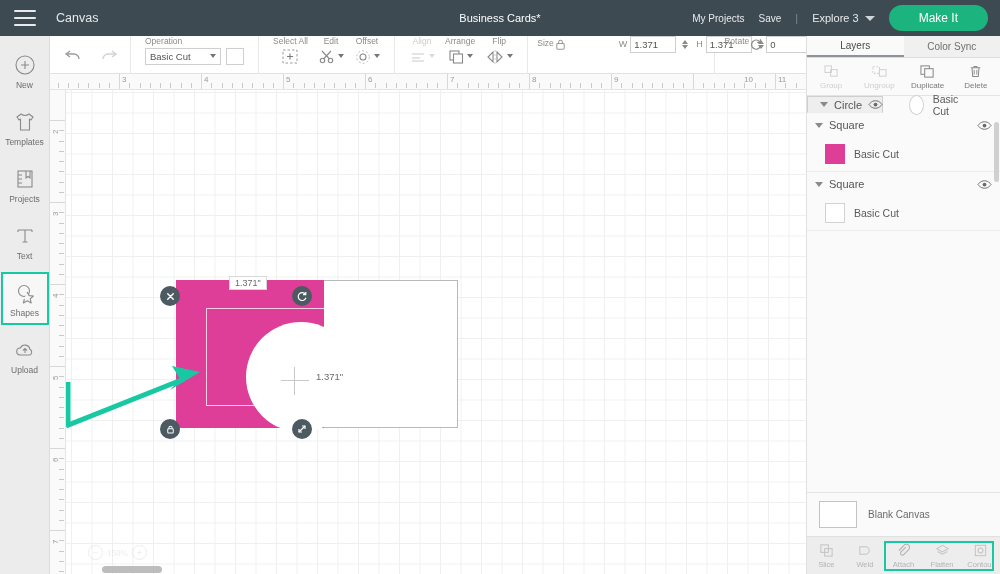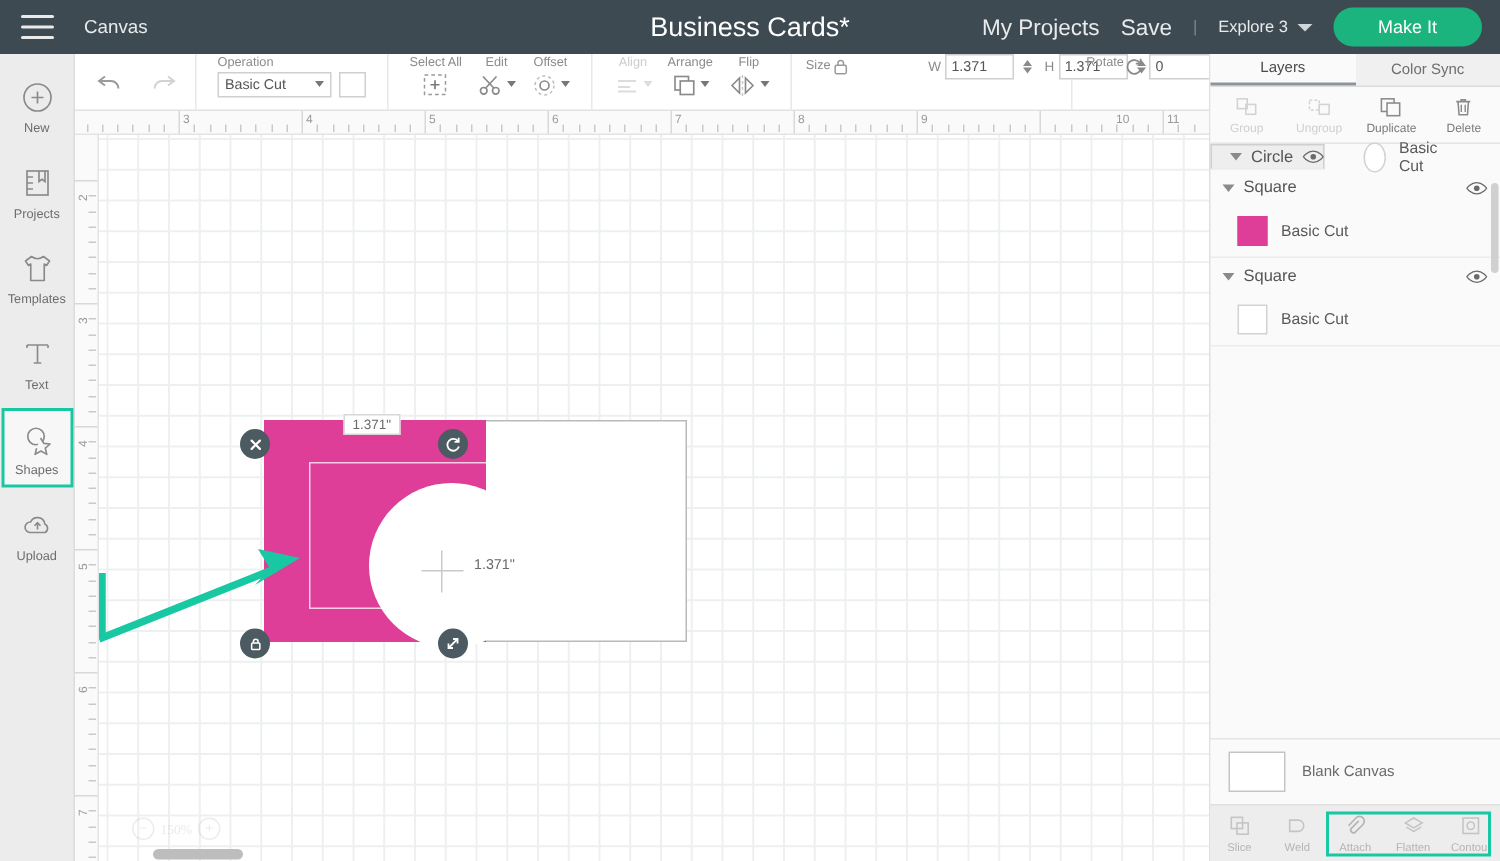--- a/index.html
+++ b/index.html
@@ -17,27 +17,27 @@
   .header {
     position: absolute; top: 0; left: 0; width: 1000px; height: 36px;
     background: #3d4a52; display: flex; align-items: center;
   }
   .hamburger { margin-left: 14px; width: 22px; height: 16px;
     display: flex; flex-direction: column; justify-content: space-between; cursor: pointer; }
   .hamburger span { display: block; height: 2px; background: #e8eaeb; border-radius: 1px; }
   .header-canvas { color: #e8eaeb; font-size: 12.5px; margin-left: 20px; }
   .header-title {
     position: absolute; left: 0; width: 1000px; text-align: center;
-    color: #ffffff; font-size: 18px; pointer-events: none;
+    color: #ffffff; font-size: 11px; pointer-events: none;
   }
   .header-right {
     margin-left: auto; display: flex; align-items: center;
     gap: 14px; padding-right: 12px; position: relative; z-index: 2;
   }
-  .header-right .hlink { color: #e8eaeb; font-size: 15px; cursor: pointer; }
+  .header-right .hlink { color: #e8eaeb; font-size: 10px; cursor: pointer; }
   .header-sep { color: #7d888e; font-size: 11px; }
   .explore { display: flex; align-items: center; gap: 6px; color: #e8eaeb; font-size: 11px; cursor: pointer; }
   .caret-dn { width: 0; height: 0; border-left: 5px solid transparent;
     border-right: 5px solid transparent; border-top: 5px solid #cfd5d8; }
   .makeit {
     background: #1cb47e; color: #fff; border: none; border-radius: 14px;
     padding: 6px 30px; font-size: 12px; font-family: inherit; cursor: pointer;
   }
 
   
@@ -215,30 +215,30 @@
   <div class="rail">
     <div class="rail-item">
       <svg class="rail-ico" viewBox="0 0 24 24">
         <circle cx="12" cy="12" r="9" fill="none" stroke="#8a8a8a" stroke-width="1.1"></circle>
         <path d="M12 8v8M8 12h8" stroke="#8a8a8a" stroke-width="1.1"></path>
       </svg>
       <div class="rail-label">New</div>
     </div>
     <div class="rail-item">
       <svg class="rail-ico" viewBox="0 0 24 24">
+        <path d="M8 4 L4 7 L6 10 L7.5 9 V20 H16.5 V9 L18 10 L20 7 L16 4 Q12 7 8 4Z" fill="none" stroke="#8a8a8a" stroke-width="1.1" stroke-linejoin="round"></path>
+      </svg>
+      <div class="rail-label">Templates</div>
+    </div>
+    <div class="rail-item">
+      <svg class="rail-ico" viewBox="0 0 24 24">
         <rect x="5" y="4" width="14" height="16" fill="none" stroke="#8a8a8a" stroke-width="1.1"></rect>
         <path d="M5 8h4M5 12h4M5 16h4M13 4v7l2-1.5L17 11V4" fill="none" stroke="#8a8a8a" stroke-width="1.1"></path>
       </svg>
       <div class="rail-label">Projects</div>
-    </div>
-    <div class="rail-item">
-      <svg class="rail-ico" viewBox="0 0 24 24">
-        <path d="M8 4 L4 7 L6 10 L7.5 9 V20 H16.5 V9 L18 10 L20 7 L16 4 Q12 7 8 4Z" fill="none" stroke="#8a8a8a" stroke-width="1.1" stroke-linejoin="round"></path>
-      </svg>
-      <div class="rail-label">Templates</div>
     </div>
     <div class="rail-item">
       <svg class="rail-ico" viewBox="0 0 24 24">
         <path d="M5 6h14M5 6v2M19 6v2M12 6v12M9.5 18h5" fill="none" stroke="#8a8a8a" stroke-width="1.1"></path>
       </svg>
       <div class="rail-label">Text</div>
     </div>
     <div class="rail-item active">
       <svg class="rail-ico" viewBox="0 0 24 24">
         <circle cx="11" cy="10" r="5.5" fill="none" stroke="#8a8a8a" stroke-width="1.1"></circle>

